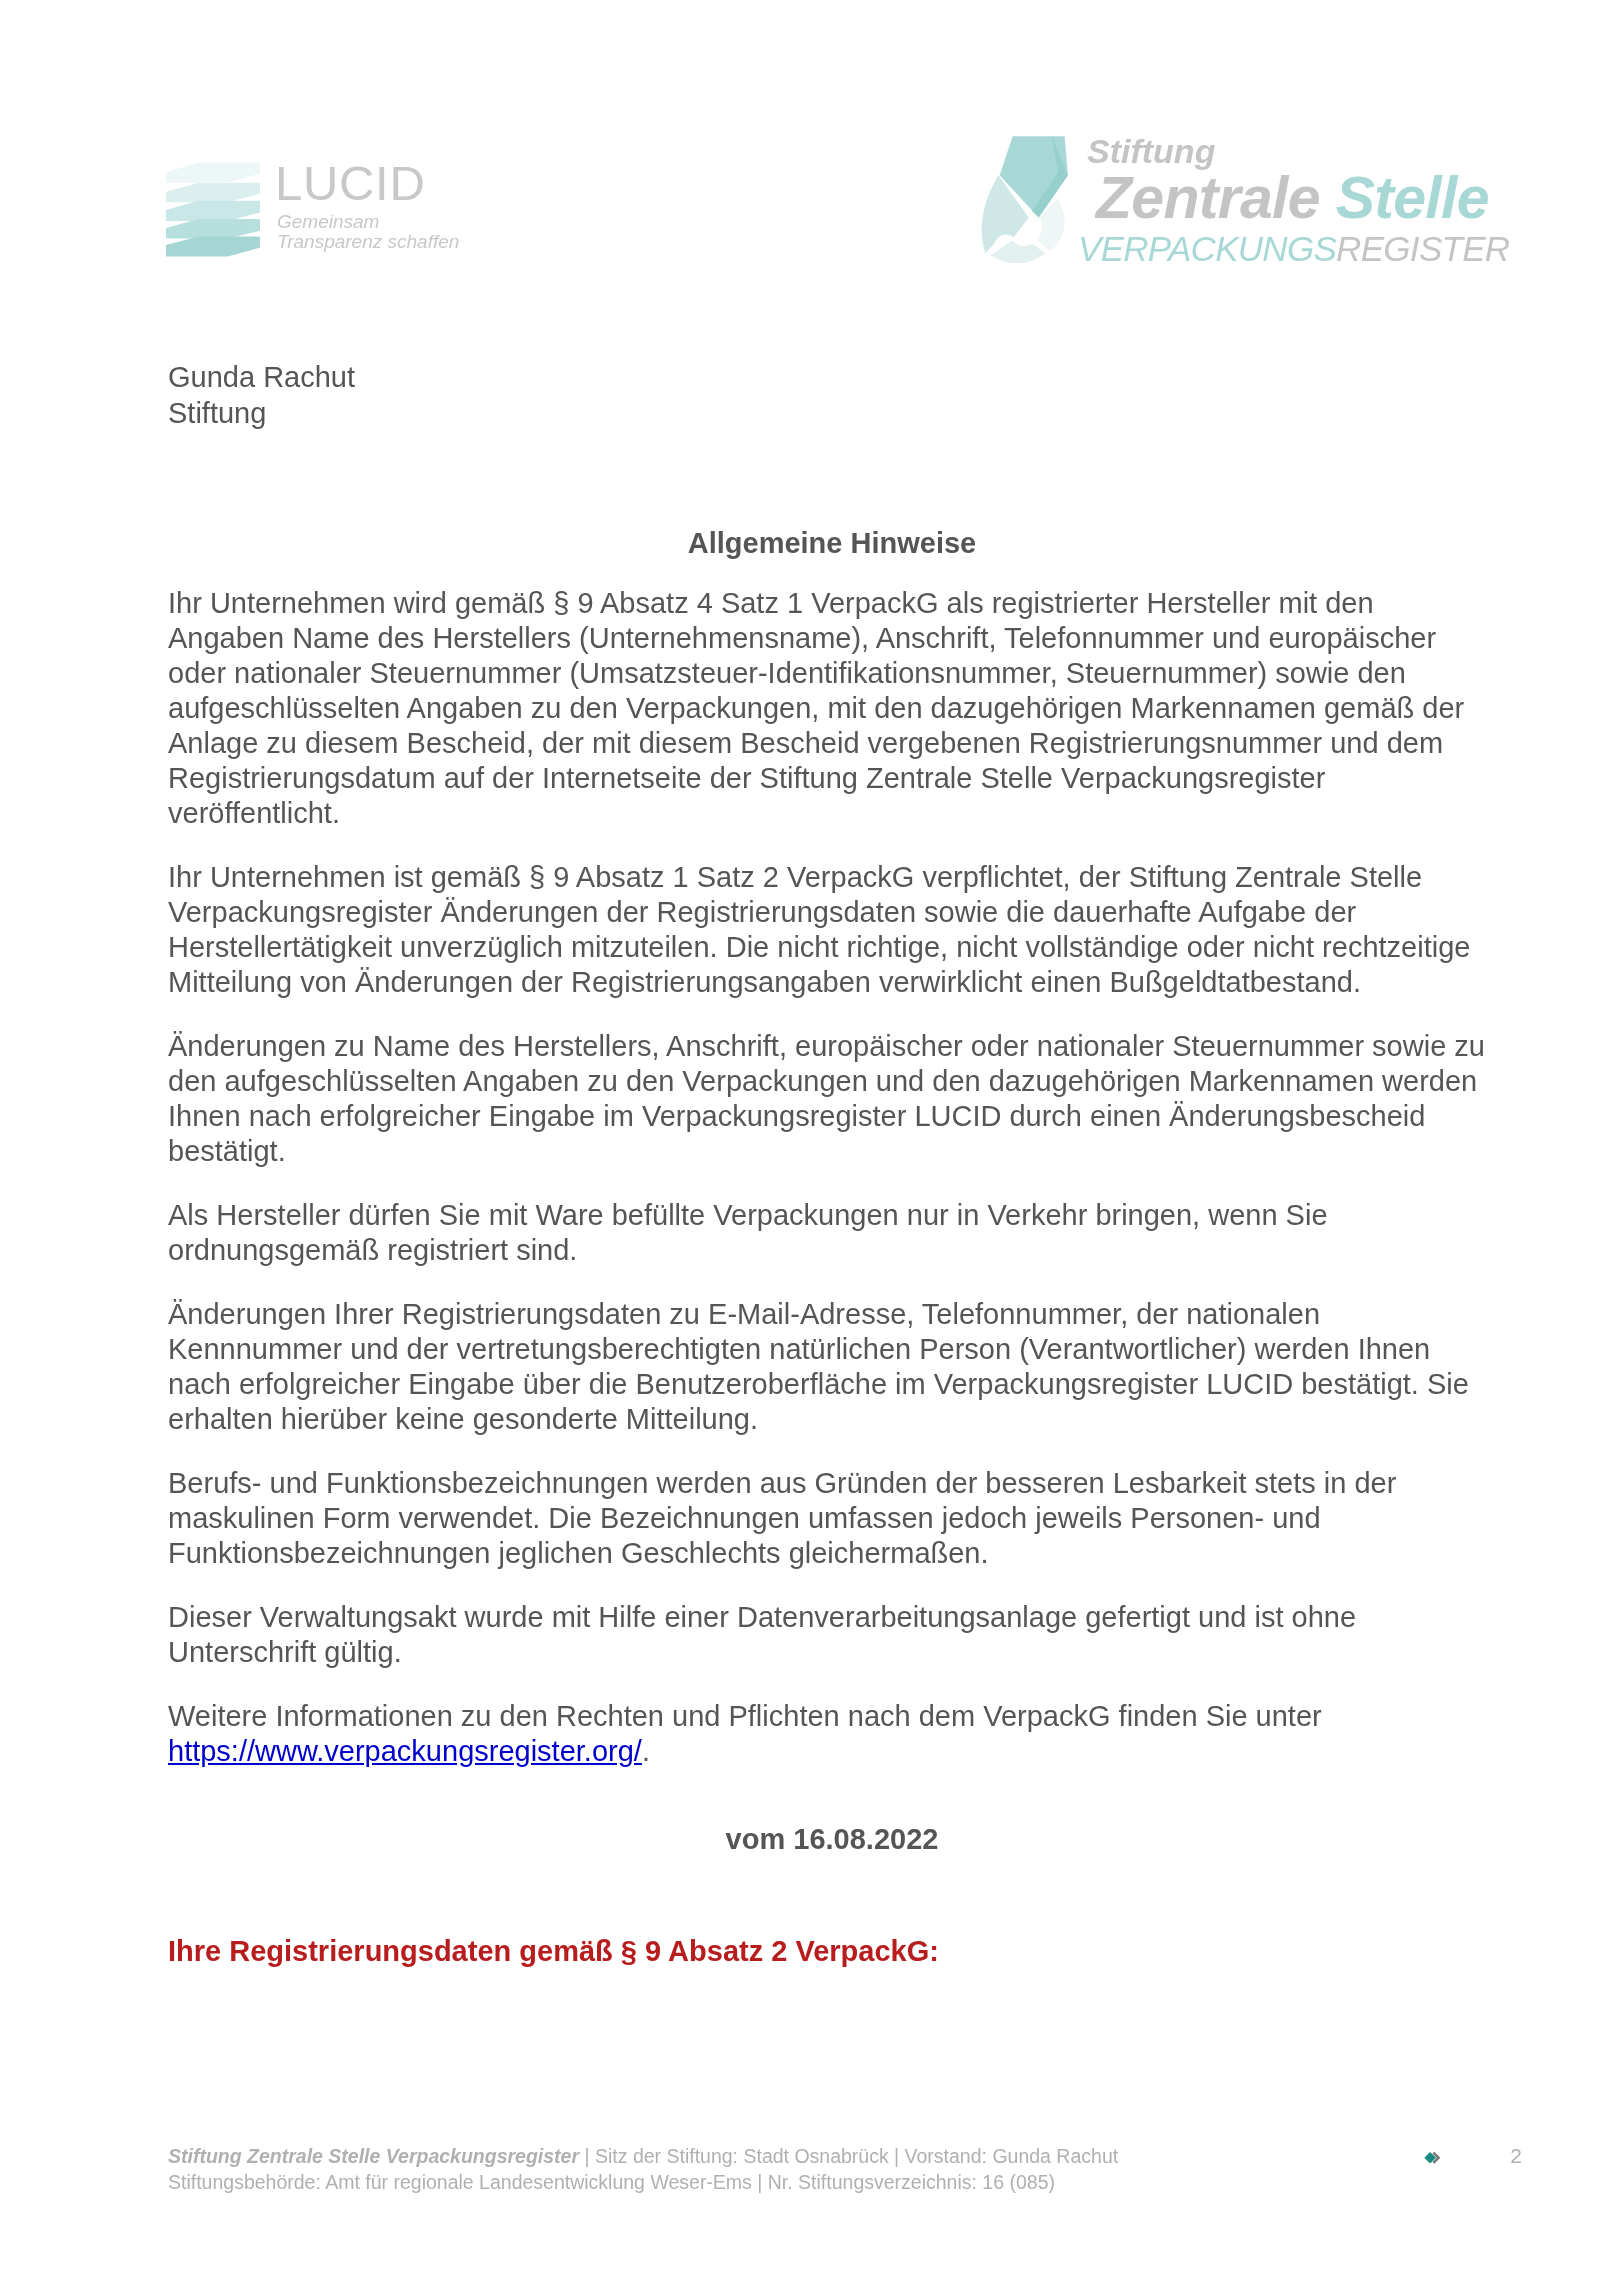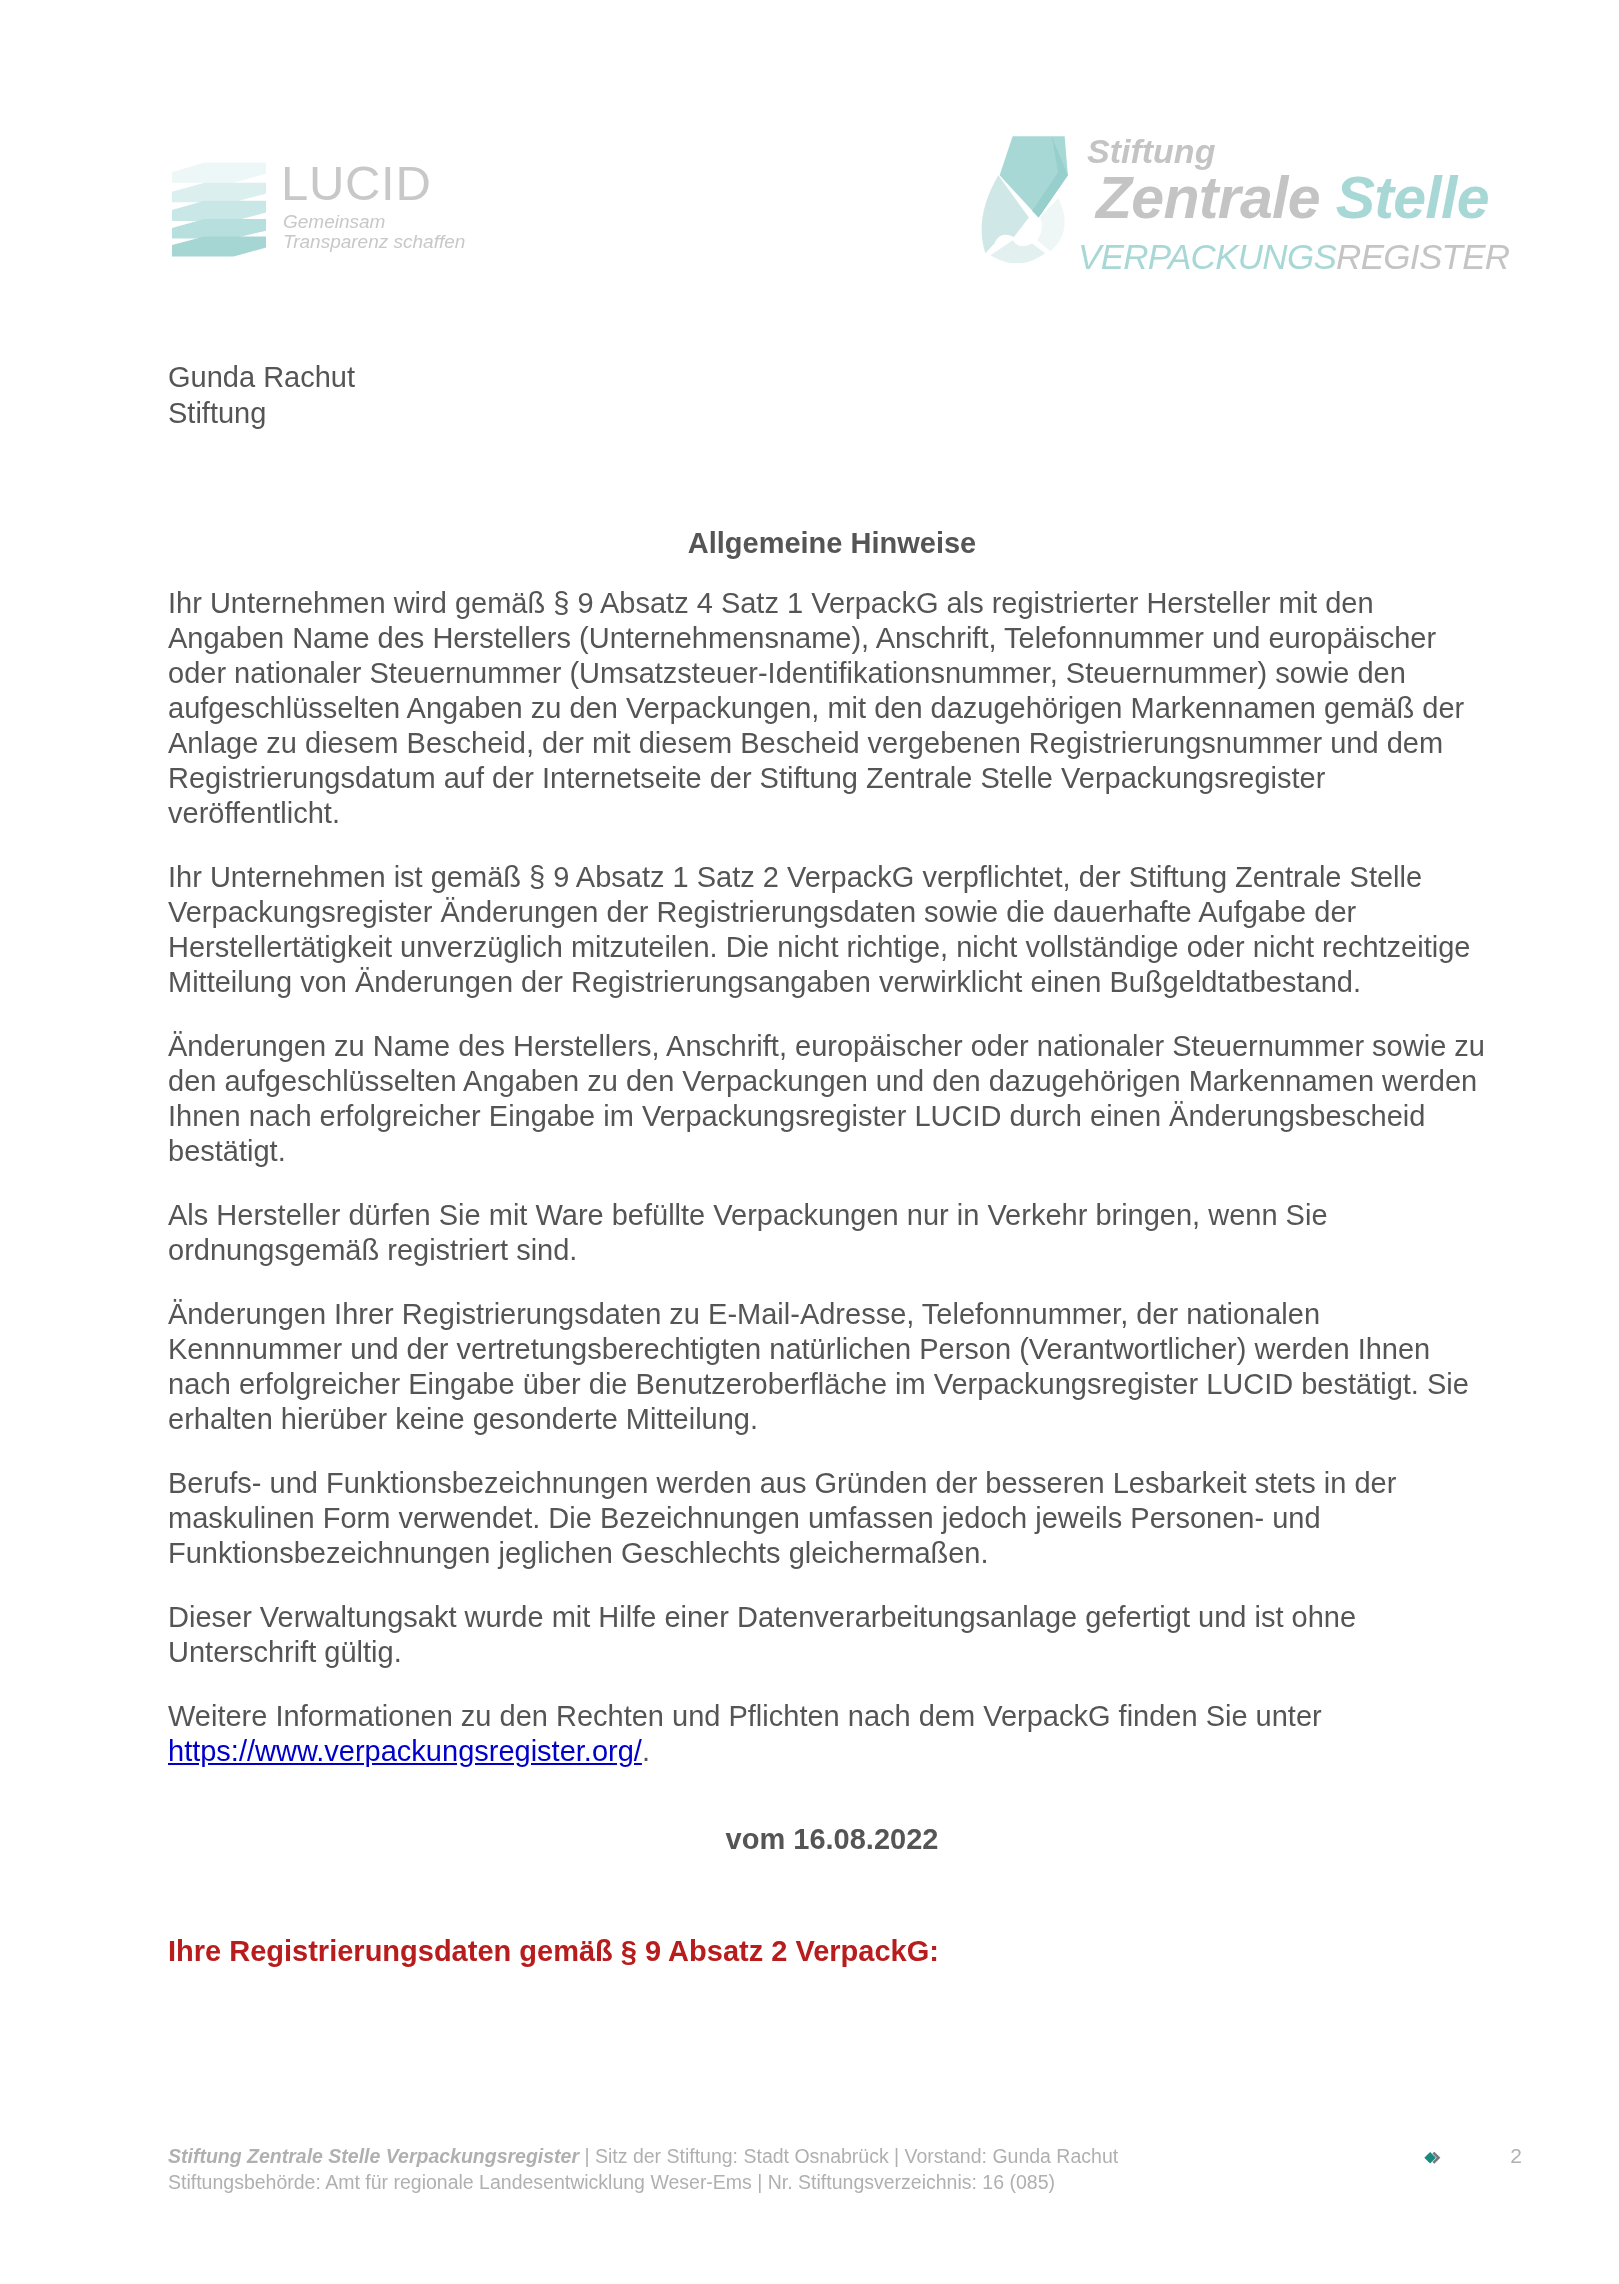--- a/index.html
+++ b/index.html
@@ -1,35 +1,35 @@
 <!DOCTYPE html>
 <html style="font-size:10.4px"><head>
   <meta charset="utf-8">
   <style>
     html, body { margin: 0; padding: 0; background: #ffffff; }
     body { width: 1619px; height: 2284px; position: relative; overflow: hidden;
            font-family: "Liberation Sans", sans-serif; color: #555555; }
 
     
-    .lucid-logo { position: absolute; left: 172px; top: 159px; width: 325px; height: 98px; text-align: right; }
+    .lucid-logo { position: absolute; left: 166px; top: 159px; width: 325px; height: 98px; text-align: right; }
     .lucid-stack { position: absolute; left: 0; top: 0; width: 94px; height: 98px; }
     .lucid-title { position: absolute; left: 109px; top: 0px; font-size: 49px; font-weight: 400;
                    color: #c8c8c8; letter-spacing: 0.7px; line-height: 49px; }
     .lucid-tag { position: absolute; left: 111px; font-style: italic; font-size: 19px; color: #c8c8c8; line-height: 19.5px; }
     .lucid-tag.l1 { top: 53px; }
     .lucid-tag.l2 { top: 73px; }
 
     .zsvr-logo { position: absolute; left: 980px; top: 133px; width: 547px; height: 140px; }
     .zsvr-mark { position: absolute; left: 0; top: 0; width: 88px; height: 130px; }
     .zsvr-stiftung { position: absolute; left: 107px; top: 0px; font-style: italic; font-weight: 700;
                      font-size: 34px; color: #c4c4c4; line-height: 36px; }
     .zsvr-zentrale { position: absolute; left: 116px; top: 33px; font-style: italic; font-weight: 700;
                      font-size: 59px; color: #c4c4c4; line-height: 65px; letter-spacing: -0.7px; white-space: nowrap; text-align: right; }
     .zsvr-zentrale .accent { color: #a8d8d6; }
-    .zsvr-verp { position: absolute; left: 98px; top: 104px; font-style: italic; font-size: 35px;
+    .zsvr-verp { position: absolute; left: 98px; top: 96px; font-style: italic; font-size: 35px;
                  line-height: 39px; white-space: nowrap; letter-spacing: -0.7px; }
     .zsvr-verp .a { color: #a8d8d6; }
     .zsvr-verp .b { color: #c4c4c4; }
 
     
     .signatory { position: absolute; left: 168px; top: 359px; font-size: 29px; line-height: 36px; color: #555555; }
 
     
     .content { position: absolute; left: 168px; top: 527px; width: 1328px; }
     .section-title { text-align: center; font-weight: 700; font-size: 29px; margin: 0 0 26px 0; color: #555555; }

